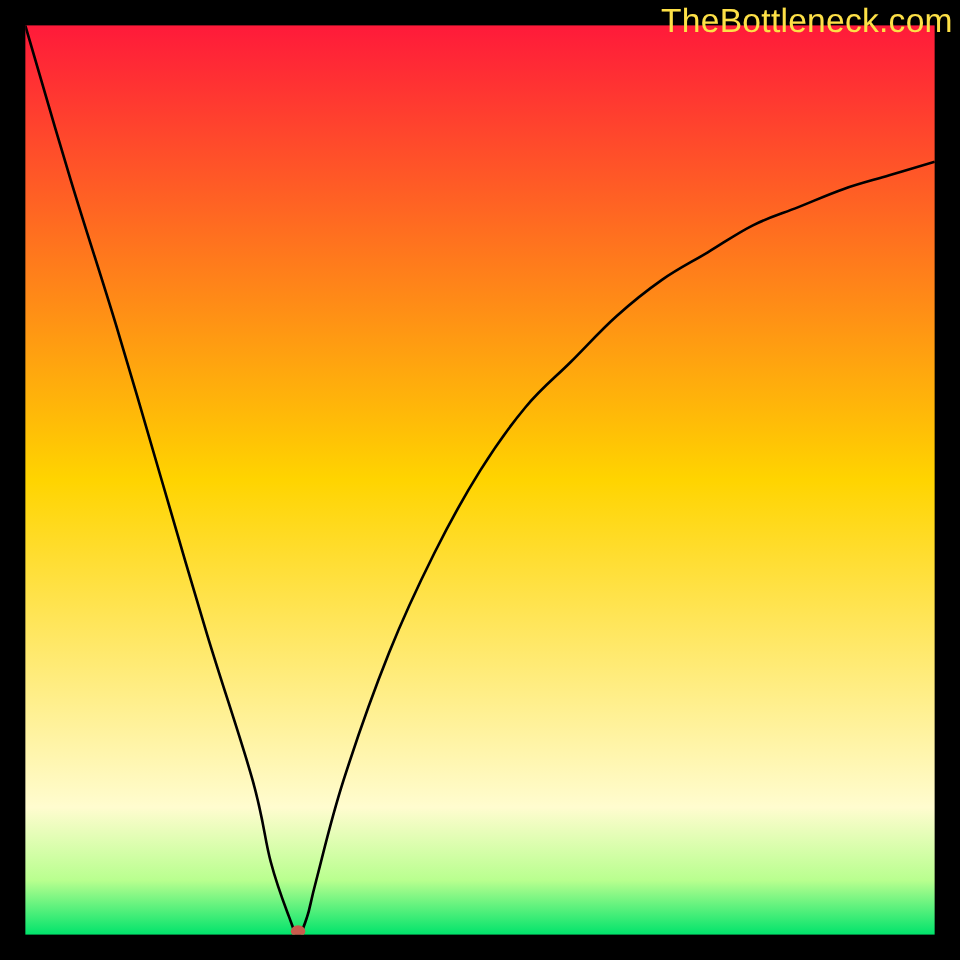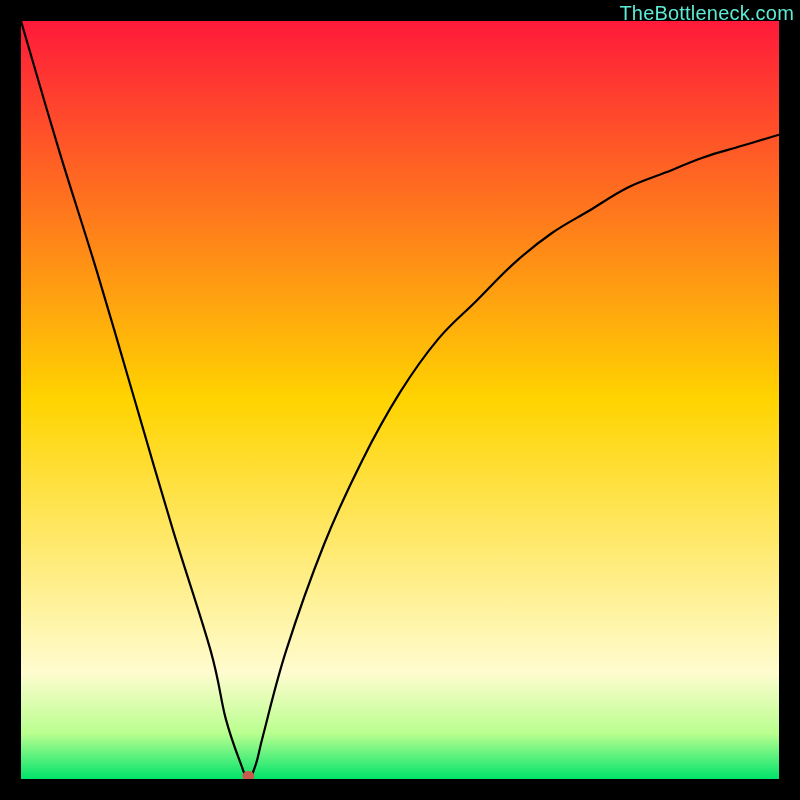--- a/index.html
+++ b/index.html
@@ -23,22 +23,22 @@
     position: absolute;
     left: 0;
     top: 0;
     width: 758px;
     height: 758px;
   }
   .watermark {
     position: absolute;
     top: 2px;
     right: 6px;
-    color: #5eead4;
-    font-size: 20px;
+    color: #fde047;
+    font-size: 28px;
     font-weight: 500;
     letter-spacing: 0.2px;
   }
 </style>
 </head>
 <body>
 
 <div class="frame">
   <svg class="plot" viewBox="0 0 758 758">
     <defs>

